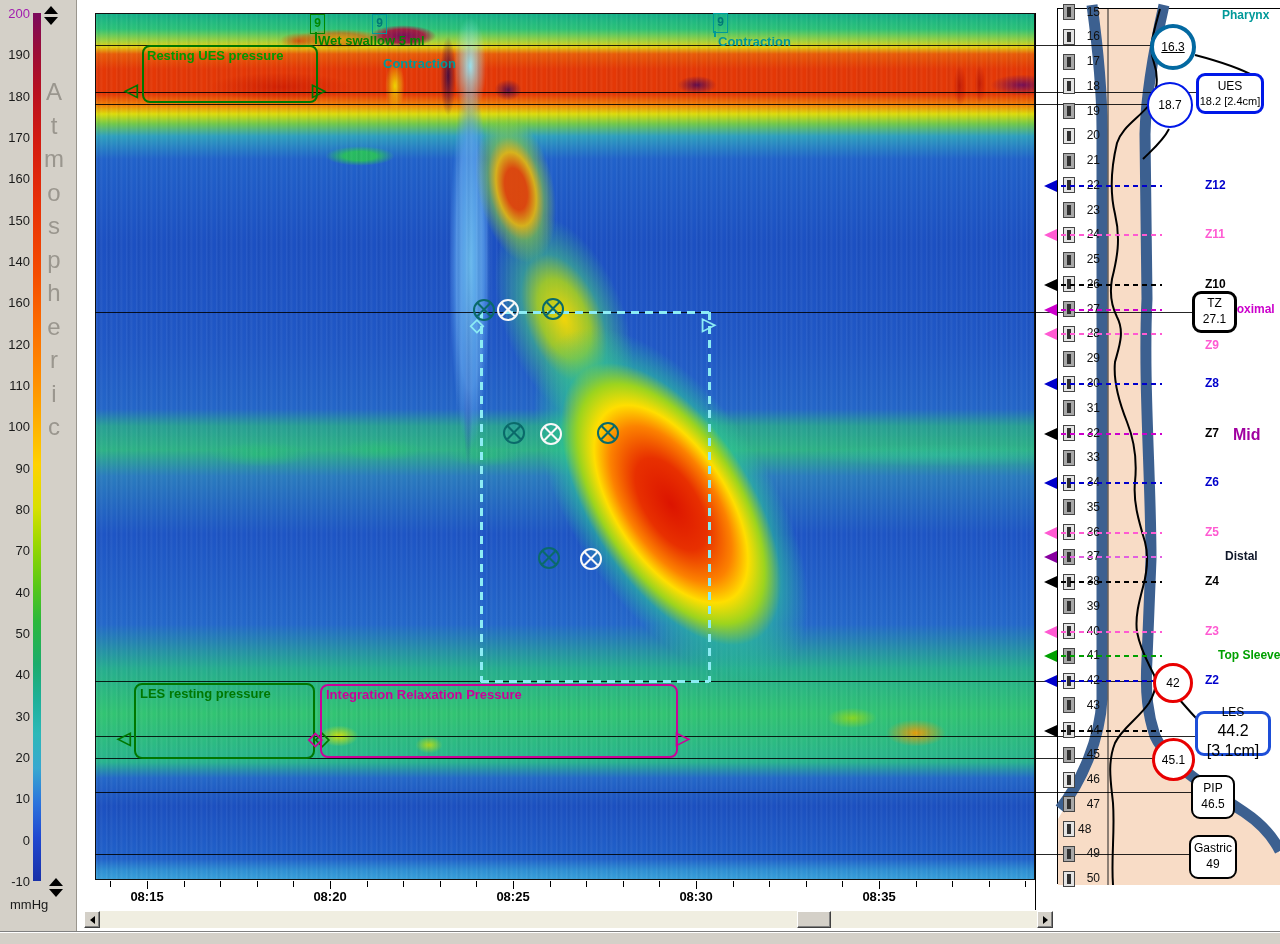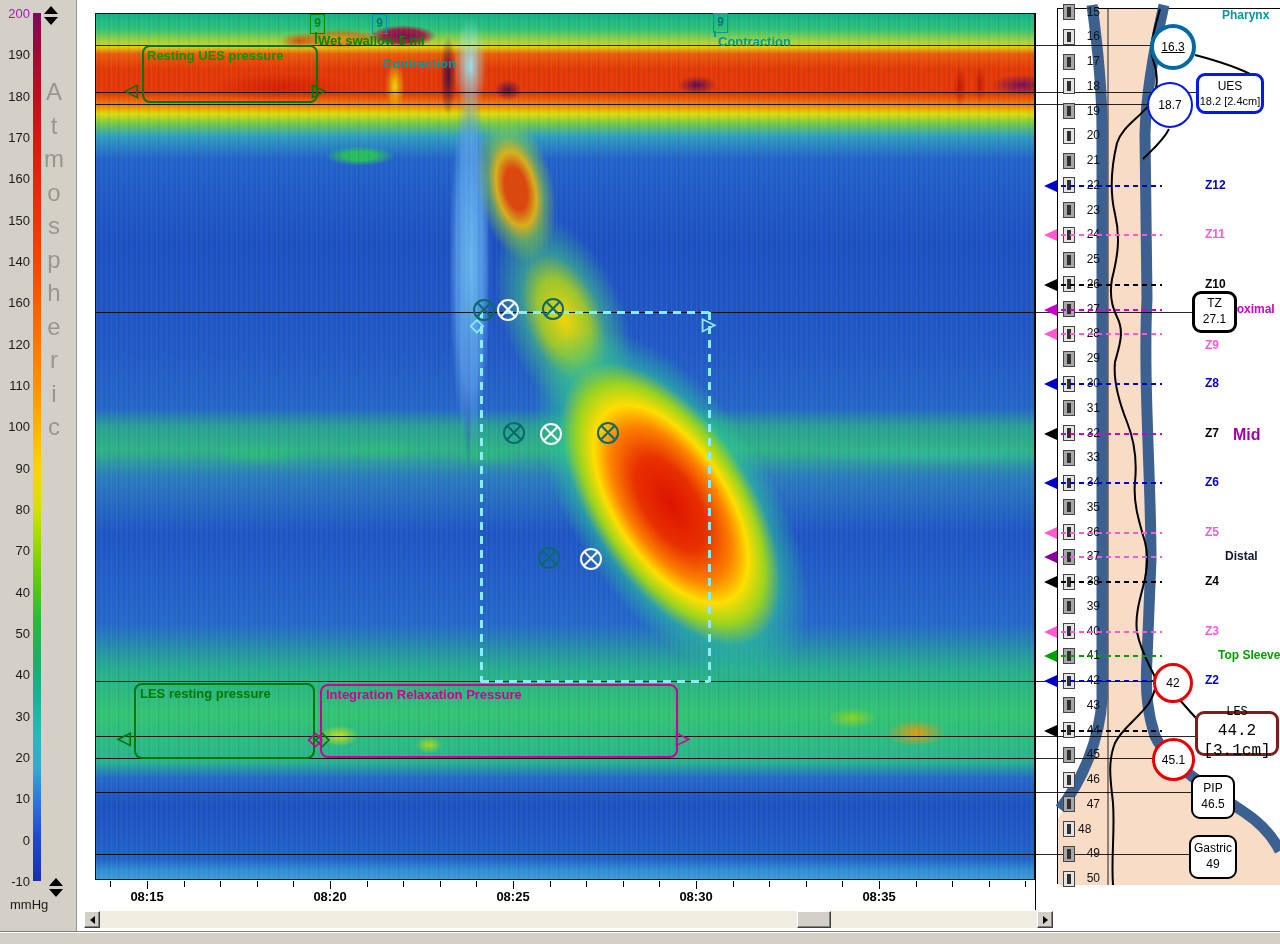--- a/index.html
+++ b/index.html
@@ -464,21 +464,21 @@
   <div class="callout c-box" style="left:1196px;top:73px;width:68px;height:41px;border:3px solid #0018E8;">
     <span>UES</span>
     <span style="font-size:11px;">18.2 [2.4cm]</span>
   </div>
   <div class="callout c-circle" style="left:1147px;top:82px;width:46px;height:46px;border:2px solid #0018E8;">18.7</div>
   <div class="callout c-box" style="left:1192px;top:291px;width:45px;height:42px;border:3px solid #000;">
     <span>TZ</span>
     <span>27.1</span>
   </div>
   <div class="callout c-circle" style="left:1153px;top:663px;width:40px;height:40px;border:3px solid #E80000;">42</div>
-  <div class="callout c-box" style="left:1195px;top:711px;width:84px;height:45px;border:3px solid #7f1d1d;font-family:Liberation Mono, monospace;">
+  <div class="callout c-box" style="left:1195px;top:711px;width:76px;height:45px;border:3px solid #1d4ed8;">
     <span>LES</span>
     <span style="font-size:16px;">44.2 [3.1cm]</span>
   </div>
   <div class="callout c-circle" style="left:1152px;top:738px;width:43px;height:43px;border:3px solid #E80000;">45.1</div>
   <div class="callout c-box" style="left:1191px;top:775px;width:44px;height:44px;border:2px solid #000;">
     <span>PIP</span>
     <span>46.5</span>
   </div>
   <div class="callout c-box" style="left:1189px;top:835px;width:48px;height:44px;border:2px solid #000;">
     <span>Gastric</span>

